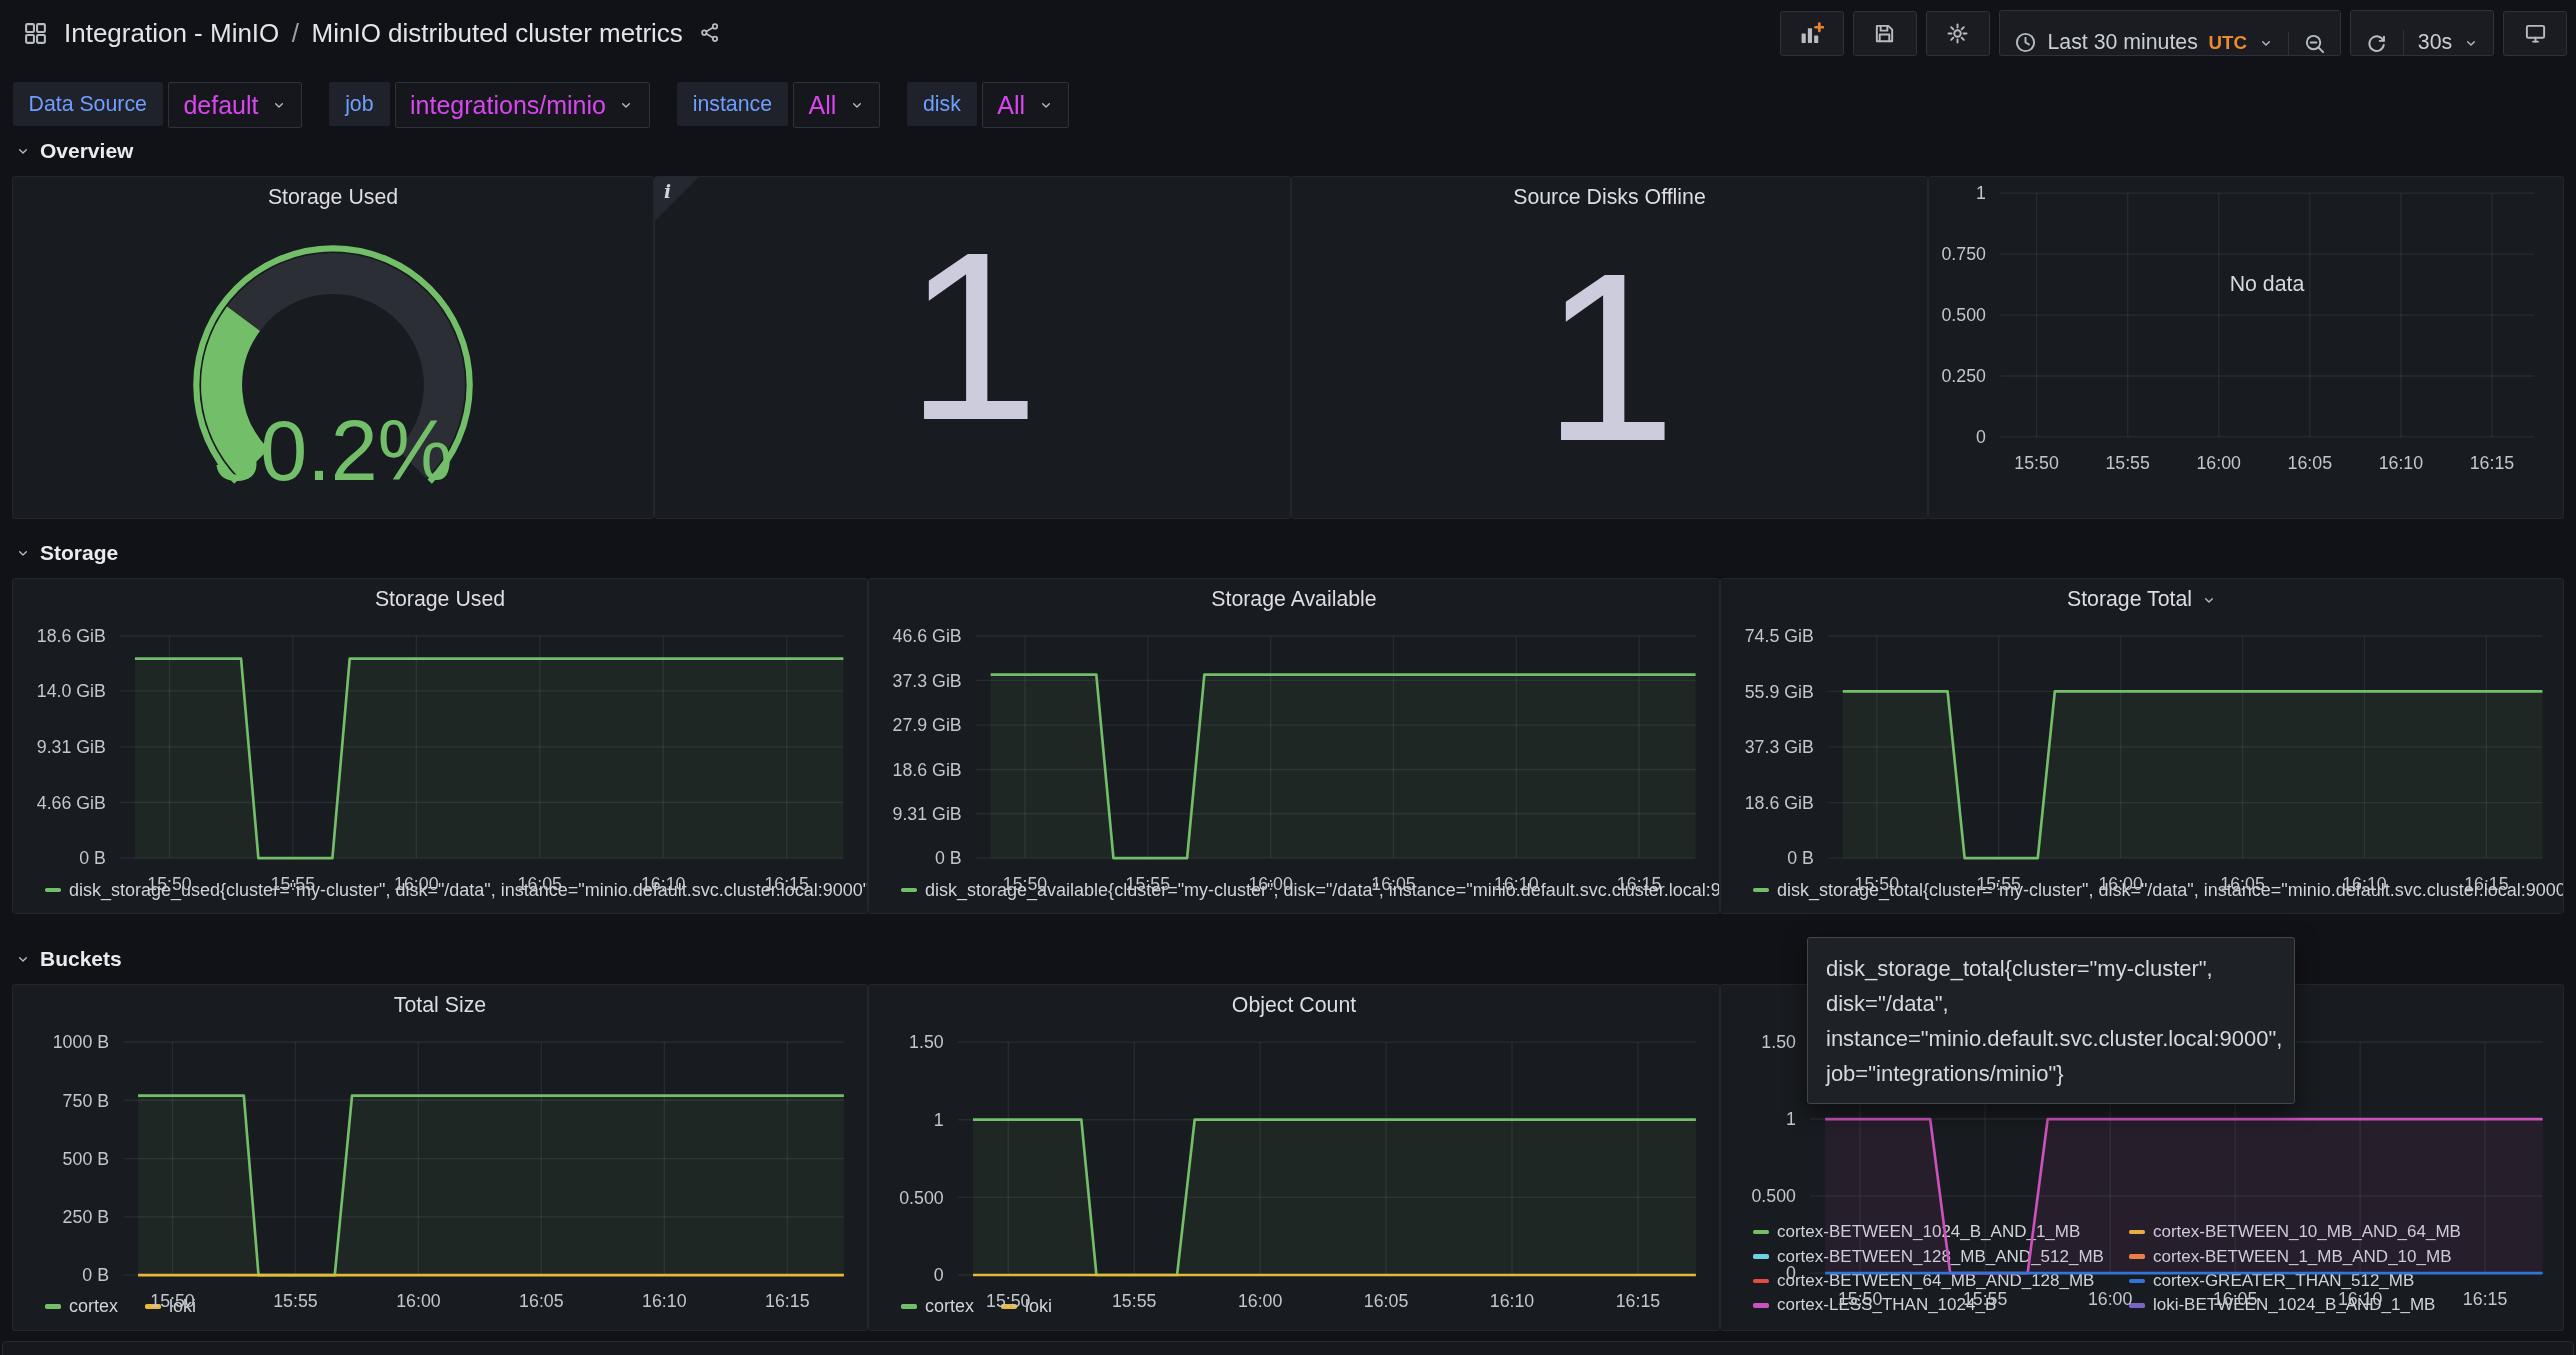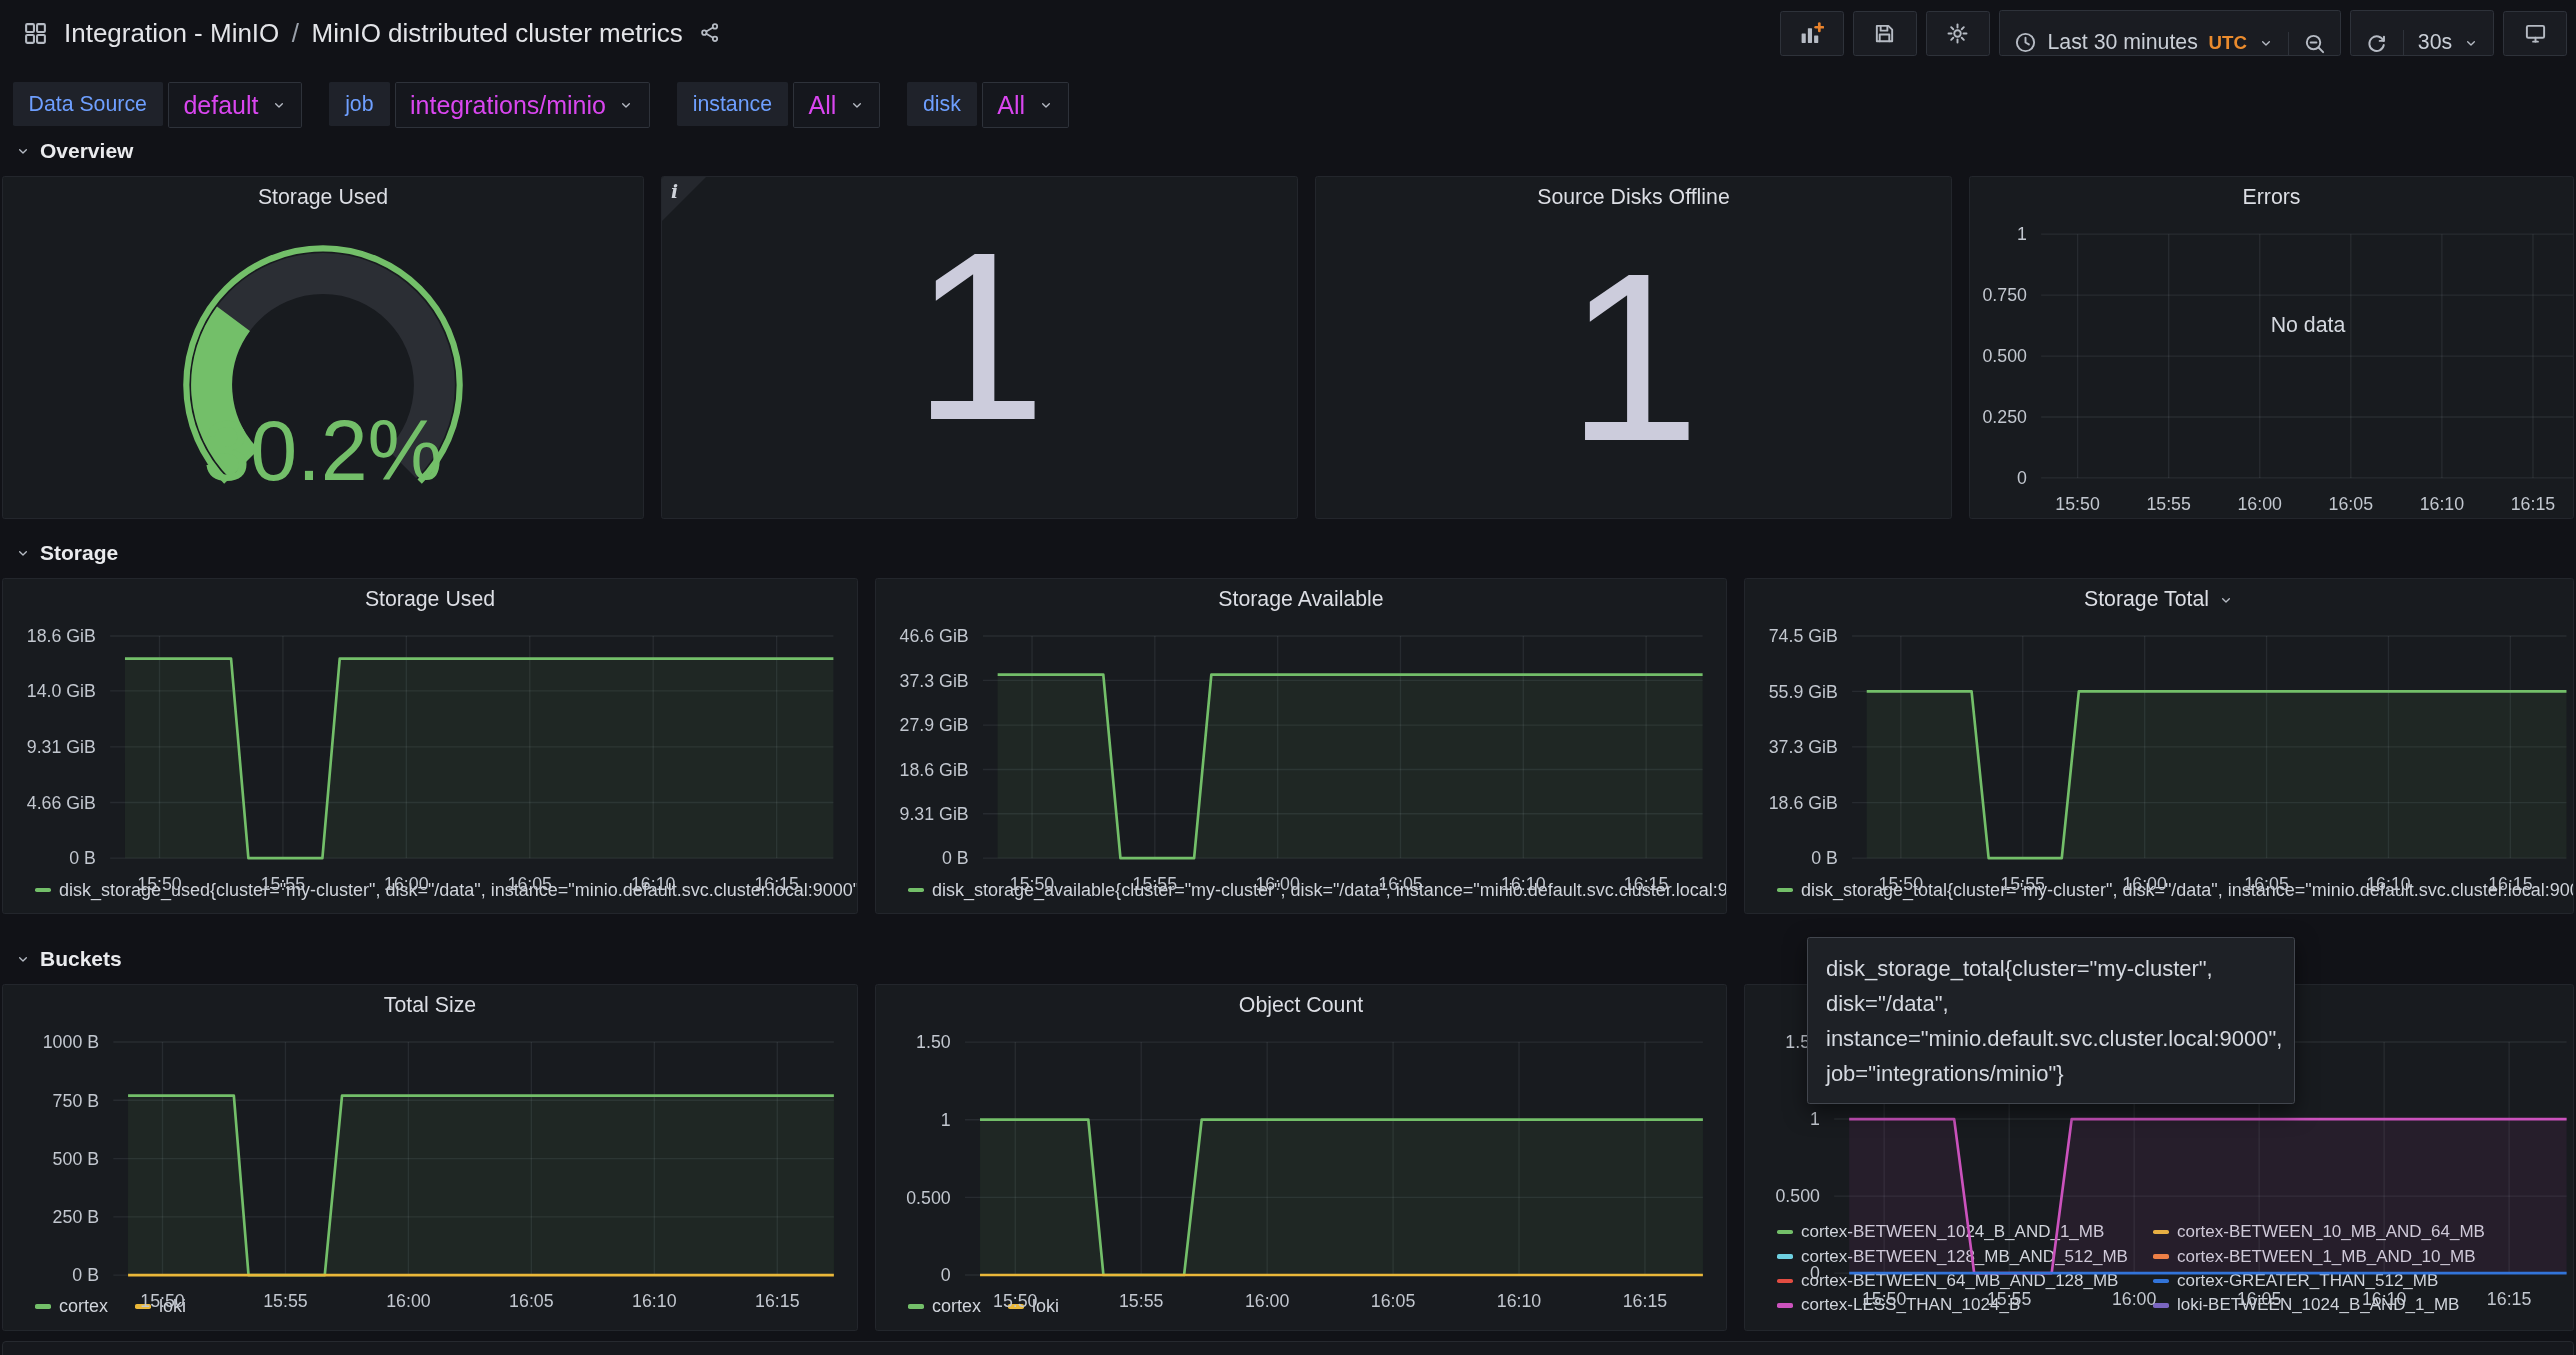--- a/index.html
+++ b/index.html
@@ -13,21 +13,21 @@
   .btn-group .seg{display:flex;align-items:center;gap:10.7px;padding:0 14.2px;cursor:pointer}
   .seg+.seg{border-left:0.9px solid #2e323a}
   .time-text{font-size:21.3px;color:#c9ced6;font-weight:500}
   .utc{color:#eb8b2d;font-weight:700;font-size:18.7px}
   .filters{height:62px;display:flex;align-items:flex-end;padding:0 12.5px;gap:27px}
   .filter{display:flex;gap:5.3px}
   .chip-label{background:#1f222a;color:#6e9fff;font-size:21.3px;height:44px;display:flex;align-items:center;padding:0 16px;border-radius:1.8px;font-weight:500;cursor:pointer}
   .chip-value{background:#15171d;border:0.9px solid #2e323a;color:#d946ef;font-size:25px;height:44px;display:flex;align-items:center;padding:0 14.2px;border-radius:1.8px;gap:12.5px;cursor:pointer}
   .section-head{display:flex;align-items:center;gap:9px;padding-left:15px;font-size:21px;font-weight:700;color:#eaebee;height:32px;cursor:pointer}
   .sh1{margin:7.1px 0 9px}.sh2{margin:18px 0 9px}.sh3{margin:28.5px 0 9px}
-  .row{display:grid;column-gap:17px;padding:0 2px}
+  .row{display:grid;column-gap:0;padding:0 12px}
   .row.overview{grid-template-columns:642px 637px 637px 1fr;height:343px}
   .row.three{grid-template-columns:856px 852px 1fr}
   .row.storage{height:336px}
   .row.buckets{height:347px}
   .panel{background:#181b1f;border:0.9px solid #23262c;border-radius:2.7px;display:flex;flex-direction:column;position:relative;overflow:hidden}
   .panel-title{height:41px;display:flex;align-items:center;justify-content:center;font-size:21.3px;font-weight:500;color:#dcdee4;gap:9px;flex:none;cursor:pointer}
   .chart{flex:1;position:relative}
   .chart svg{position:absolute;inset:0}
   .stat-value{flex:1;display:flex;align-items:center;justify-content:center;font-size:240px;font-weight:500;color:#ccccdc;line-height:1;padding-bottom:23px}
   .panel-footer{flex:none;padding:1.8px 14.2px 12.5px 32px;display:flex;gap:27px;align-items:center;font-size:18px;color:#d0d4db}
@@ -215,23 +215,20 @@
     <div class="info-i">i</div>
     <div class="stat-value">1</div>
   </div>
   <div class="panel">
     <div class="panel-title">
         <span>Source Disks Offline</span>
       </div>
     <div class="stat-value">1</div>
   </div>
   <div class="panel">
-    <div class="panel-title">
-        <span>Errors</span>
-      </div>
     <div class="chart">
         <svg viewBox="0 0 706 338" width="628" height="301">
           <line x1="80" y1="292" x2="680" y2="292" stroke="rgba(204,210,224,0.09)" stroke-width="1.5"></line>
           <text x="64" y="299" text-anchor="end" class="tick">0</text>
           <line x1="80" y1="223.5" x2="680" y2="223.5" stroke="rgba(204,210,224,0.09)" stroke-width="1.5"></line>
           <text x="64" y="230.5" text-anchor="end" class="tick">0.250</text>
           <line x1="80" y1="155" x2="680" y2="155" stroke="rgba(204,210,224,0.09)" stroke-width="1.5"></line>
           <text x="64" y="162" text-anchor="end" class="tick">0.500</text>
           <line x1="80" y1="86.5" x2="680" y2="86.5" stroke="rgba(204,210,224,0.09)" stroke-width="1.5"></line>
           <text x="64" y="93.5" text-anchor="end" class="tick">0.750</text>

